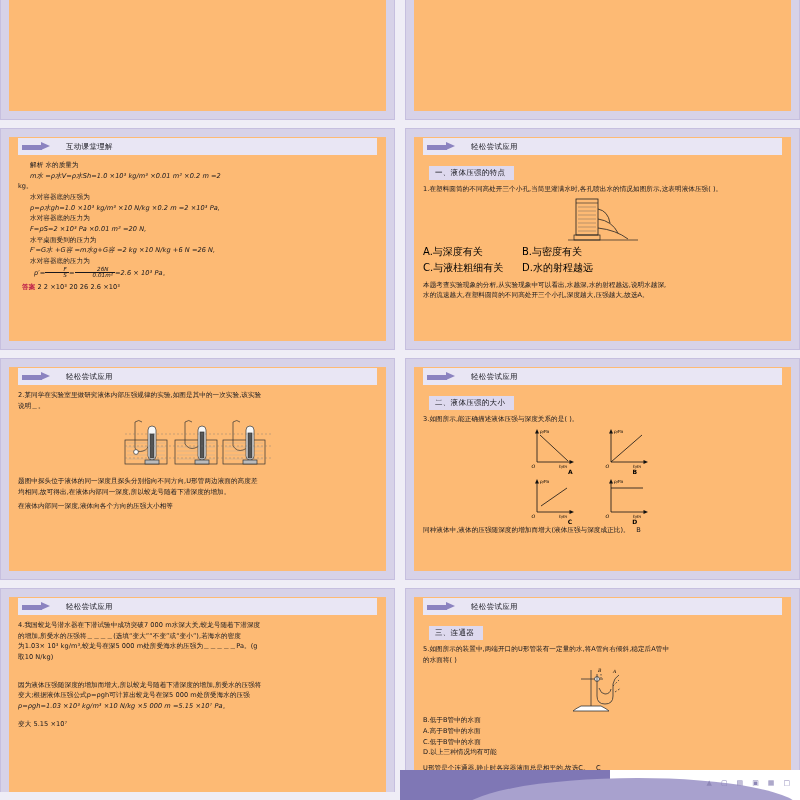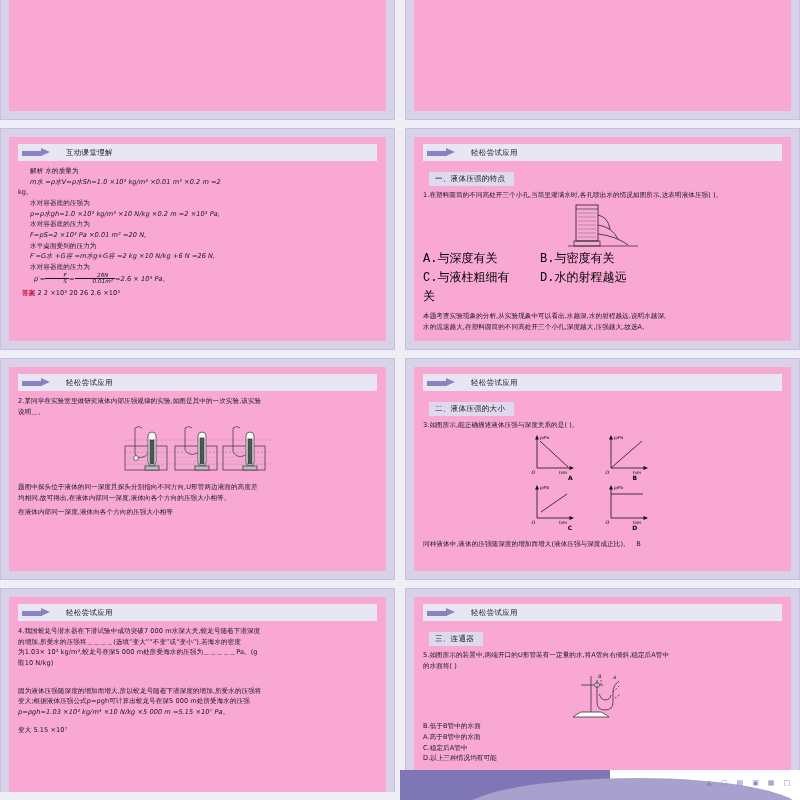--- a/index.html
+++ b/index.html
@@ -30,24 +30,24 @@
     width: 395px;
     height: 222px;
     background: #d7d2e8;
     border: 1px solid #c6bfdf;
     padding: 8px;
     overflow: hidden;
     position: relative;
   }
   .slide-inner {
     width: 100%; height: 100%;
-    background: #f9a8d4;
+    background: #fdba74;
     position: relative;
     overflow: hidden;
-    padding: 8px 9px;
+    padding: 2px 9px;
   }
   
   .hdr {
     display: flex;
     align-items: center;
     background: #e9e6f4;
     height: 17px;
     width: 100%;
     margin: -1px 0 5px 0;
   }
@@ -95,21 +95,21 @@
   .frac {
     display: inline-block;
     vertical-align: middle;
     text-align: center;
     font-style: italic;
     line-height: 1;
     font-size: 5.6px;
   }
   .frac .n { display:block; border-bottom: .7px solid #17171d; padding: 0 2px;}
   .frac .d { display:block; padding: 0 2px;}
-  .opts { display: flex; gap: 25px; font-size: 12px; line-height: 1.6; font-family: Liberation Mono, monospace; }
+  .opts { display: flex; gap: 7px; font-size: 10px; line-height: 1.6; }
   .fig { display:flex; justify-content:center; align-items:center; }
   svg { display:block; }
   
   .deco {
     position: absolute;
     left: 400px; top: 770px;
     width: 400px; height: 30px;
     background: #ffffff;
     overflow: hidden;
   }
@@ -277,21 +277,21 @@
               </g>
               <g stroke="#777" stroke-width=".4" stroke-dasharray="2 2">
                 <line x1="2" y1="20" x2="148" y2="20"></line>
                 <line x1="2" y1="32" x2="148" y2="32"></line>
                 <line x1="2" y1="44" x2="148" y2="44"></line>
               </g>
             </g>
           </svg>
         </div>
         <div class="txt">题图中探头位于液体的同一深度且探头分别指向不同方向,U形管两边液面的高度差</div>
-        <div class="txt">均相同,故可得出,在液体内部同一深度,液体向各个方向的压强大小相等。</div>
+        <div class="txt">均相同,故可得出,在液体内部同一深度,所以蛟龙号随着下潜深度的增加。</div>
         <div class="txt" style="margin-top:3px">在液体内部同一深度,液体向各个方向的压强大小相等</div>
       </div>
     </div>
 
     <div class="slide">
       <div class="slide-inner">
         <div class="hdr">
           <span class="arrow">
               <span class="shaft"></span>
               <span class="head"></span>
@@ -351,21 +351,21 @@
             </g>
             <text x="91" y="7" font-size="4.2" font-style="italic" font-family="DejaVu Sans">p/Pa</text>
             <text x="82.5" y="42" font-size="4.6" font-style="italic" font-family="DejaVu Serif">O</text>
             <text x="110" y="42" font-size="4.2" font-style="italic" font-family="DejaVu Sans">h/m</text>
           </svg>
         </div>
         <div style="display:flex;justify-content:center;gap:60px;font-size:6px;font-weight:bold;margin-top:-2px">
           <span>C</span>
           <span>D</span>
         </div>
-        <div class="txt" style="margin-top:8px">
+        <div class="txt" style="margin-top:0">
           <span>同种液体中,液体的压强随深度的增加而增大(液体压强与深度成正比)。</span>
           &nbsp;&nbsp;<span>B</span>
         </div>
       </div>
     </div>
 
     <div class="slide">
       <div class="slide-inner">
         <div class="hdr">
           <span class="arrow">
@@ -410,21 +410,21 @@
               <line x1="38" y1="8" x2="38" y2="12" stroke-dasharray="1.5 1.5"></line>
               <path d="M50 20 l6 -6" stroke-dasharray="1.8 1.8"></path>
               <path d="M52 26 l6 -4" stroke-dasharray="1.8 1.8"></path>
             </g>
             <text x="35" y="6" font-size="4.6" font-style="italic" font-family="DejaVu Serif">B</text>
             <text x="50" y="7" font-size="4.6" font-style="italic" font-family="DejaVu Serif">A</text>
           </svg>
         </div>
         <div class="txt">B.低于B管中的水面</div>
         <div class="txt">A.高于B管中的水面</div>
-        <div class="txt">C.稳定后A管中</div>
+        <div class="txt">C.低于B管中的水面</div>
         <div class="txt">D.以上三种情况均有可能</div>
         <div class="txt" style="margin-top:5px">
           <span>U形管是个连通器,静止时各容器液面总是相平的,故选C。</span>
           &nbsp;&nbsp;<span>C</span>
         </div>
       </div>
     </div>
 
   </div>
 

